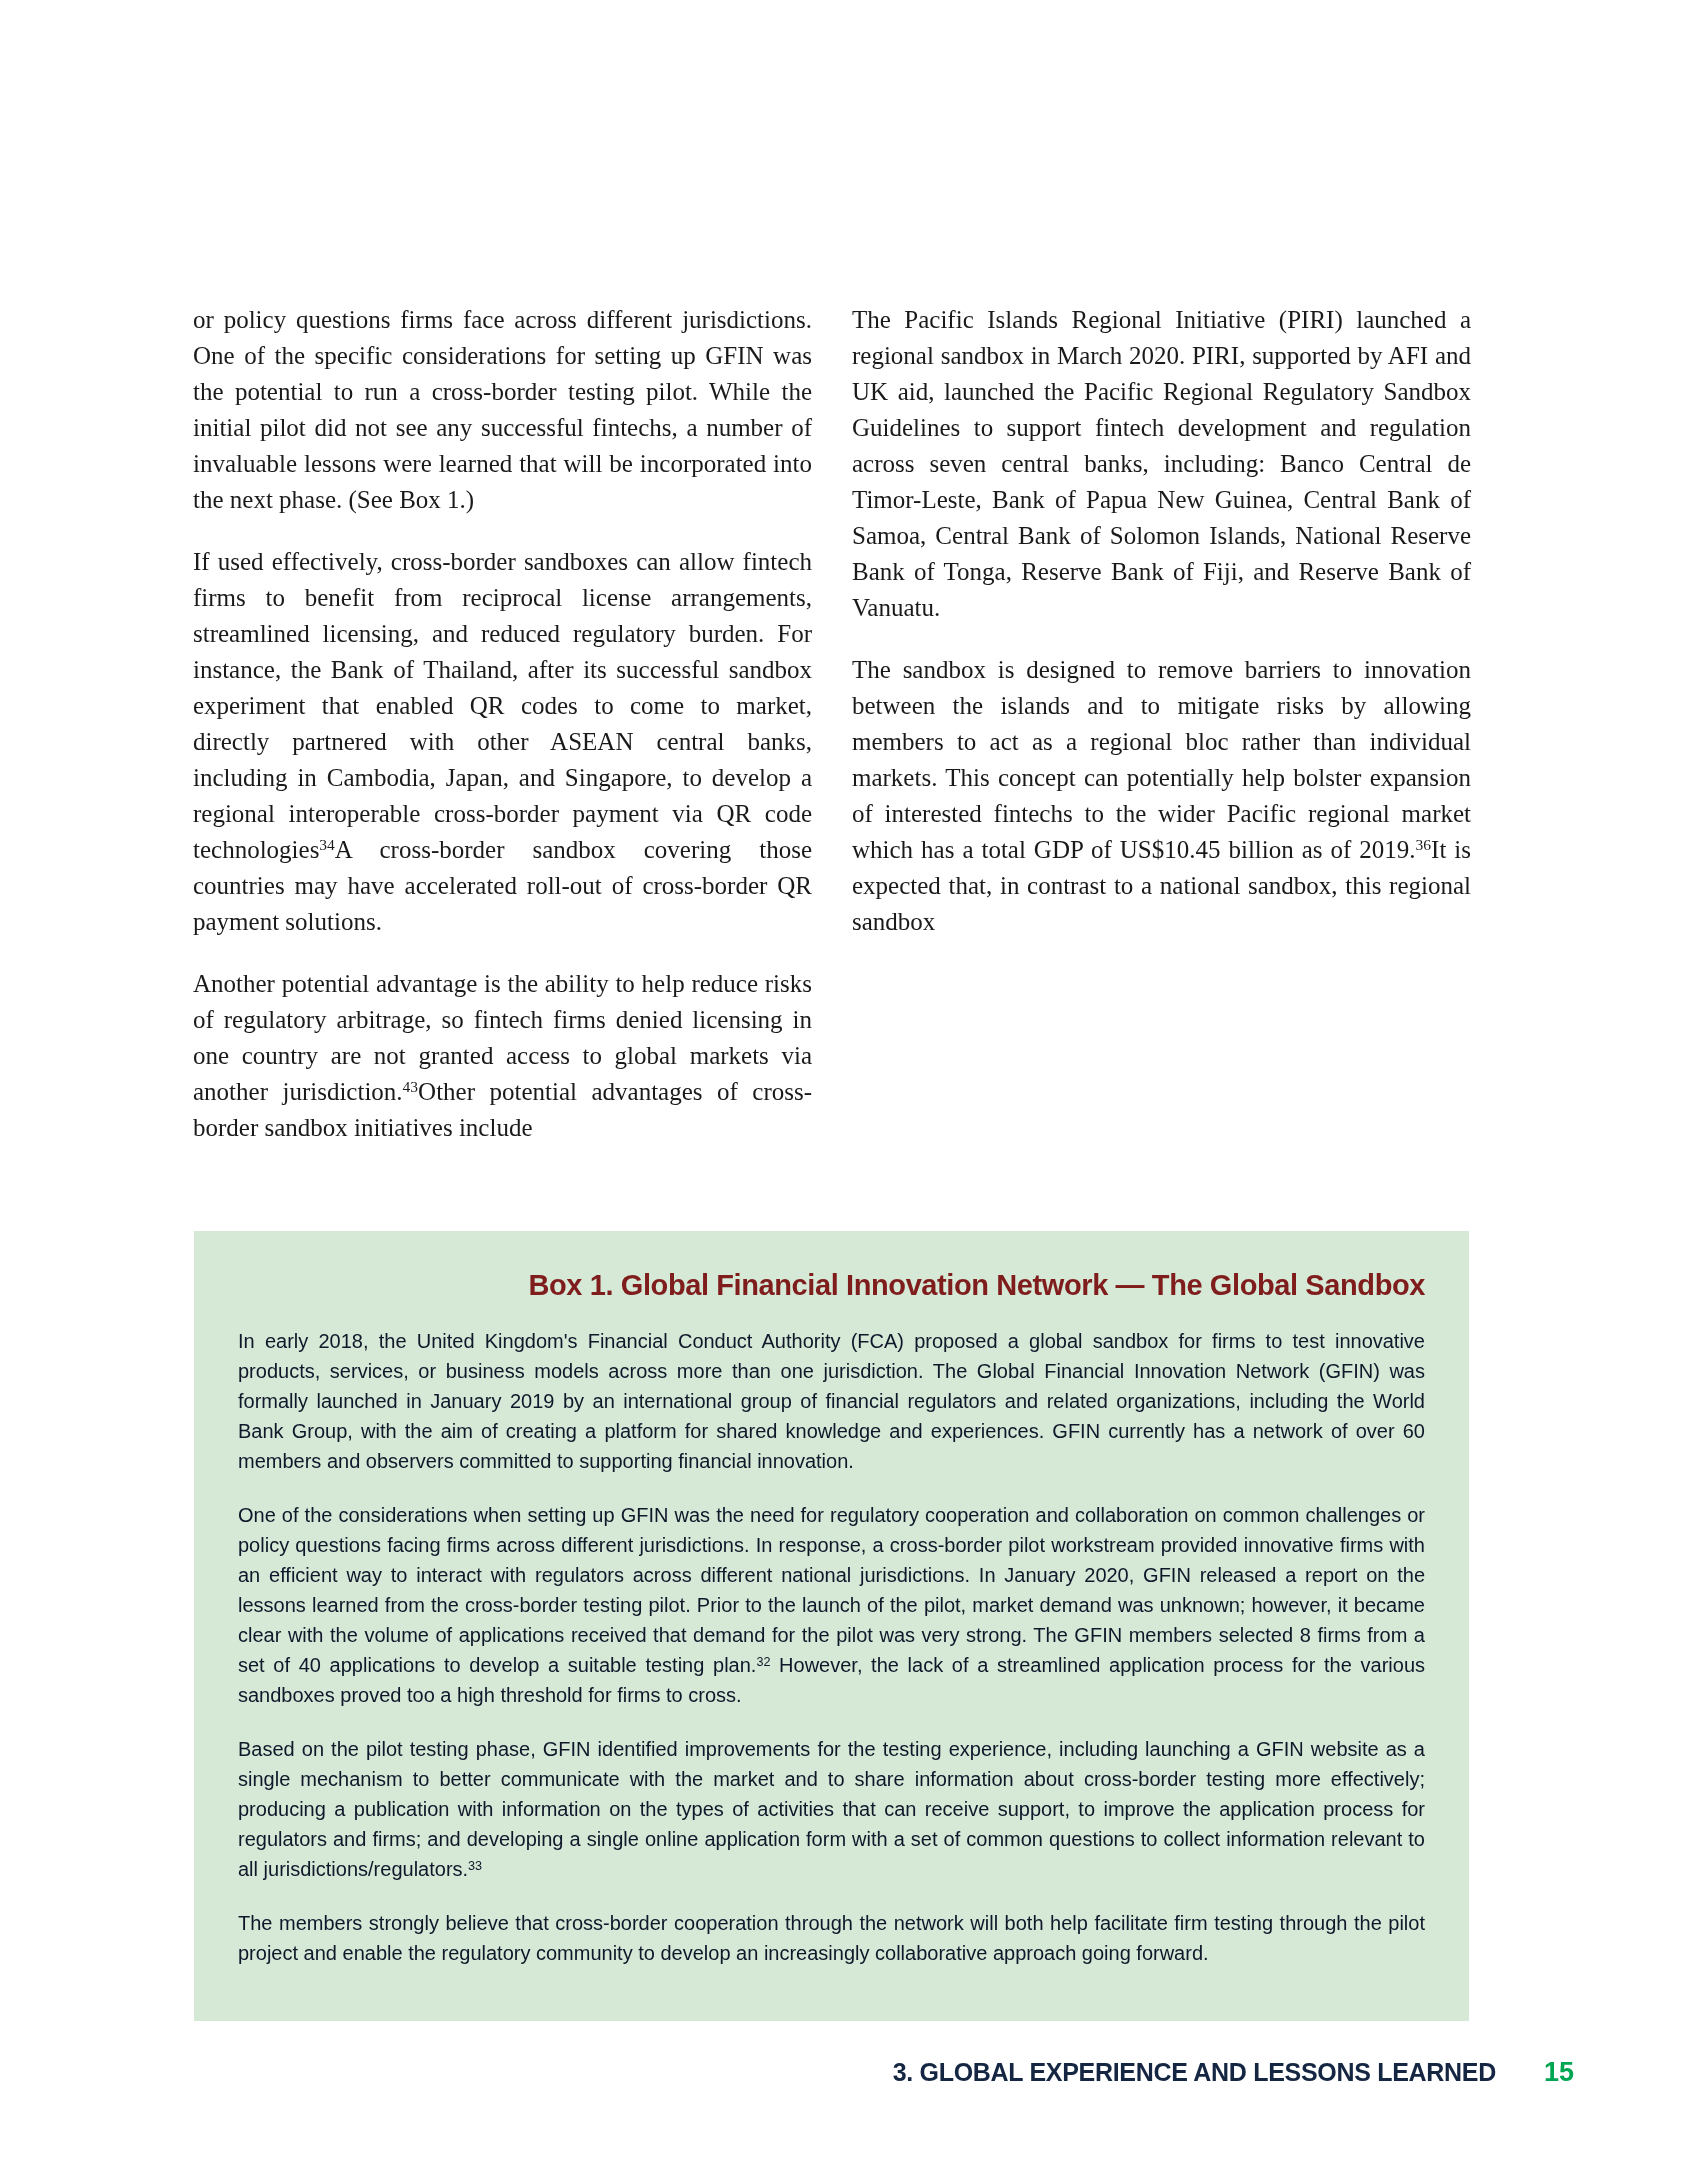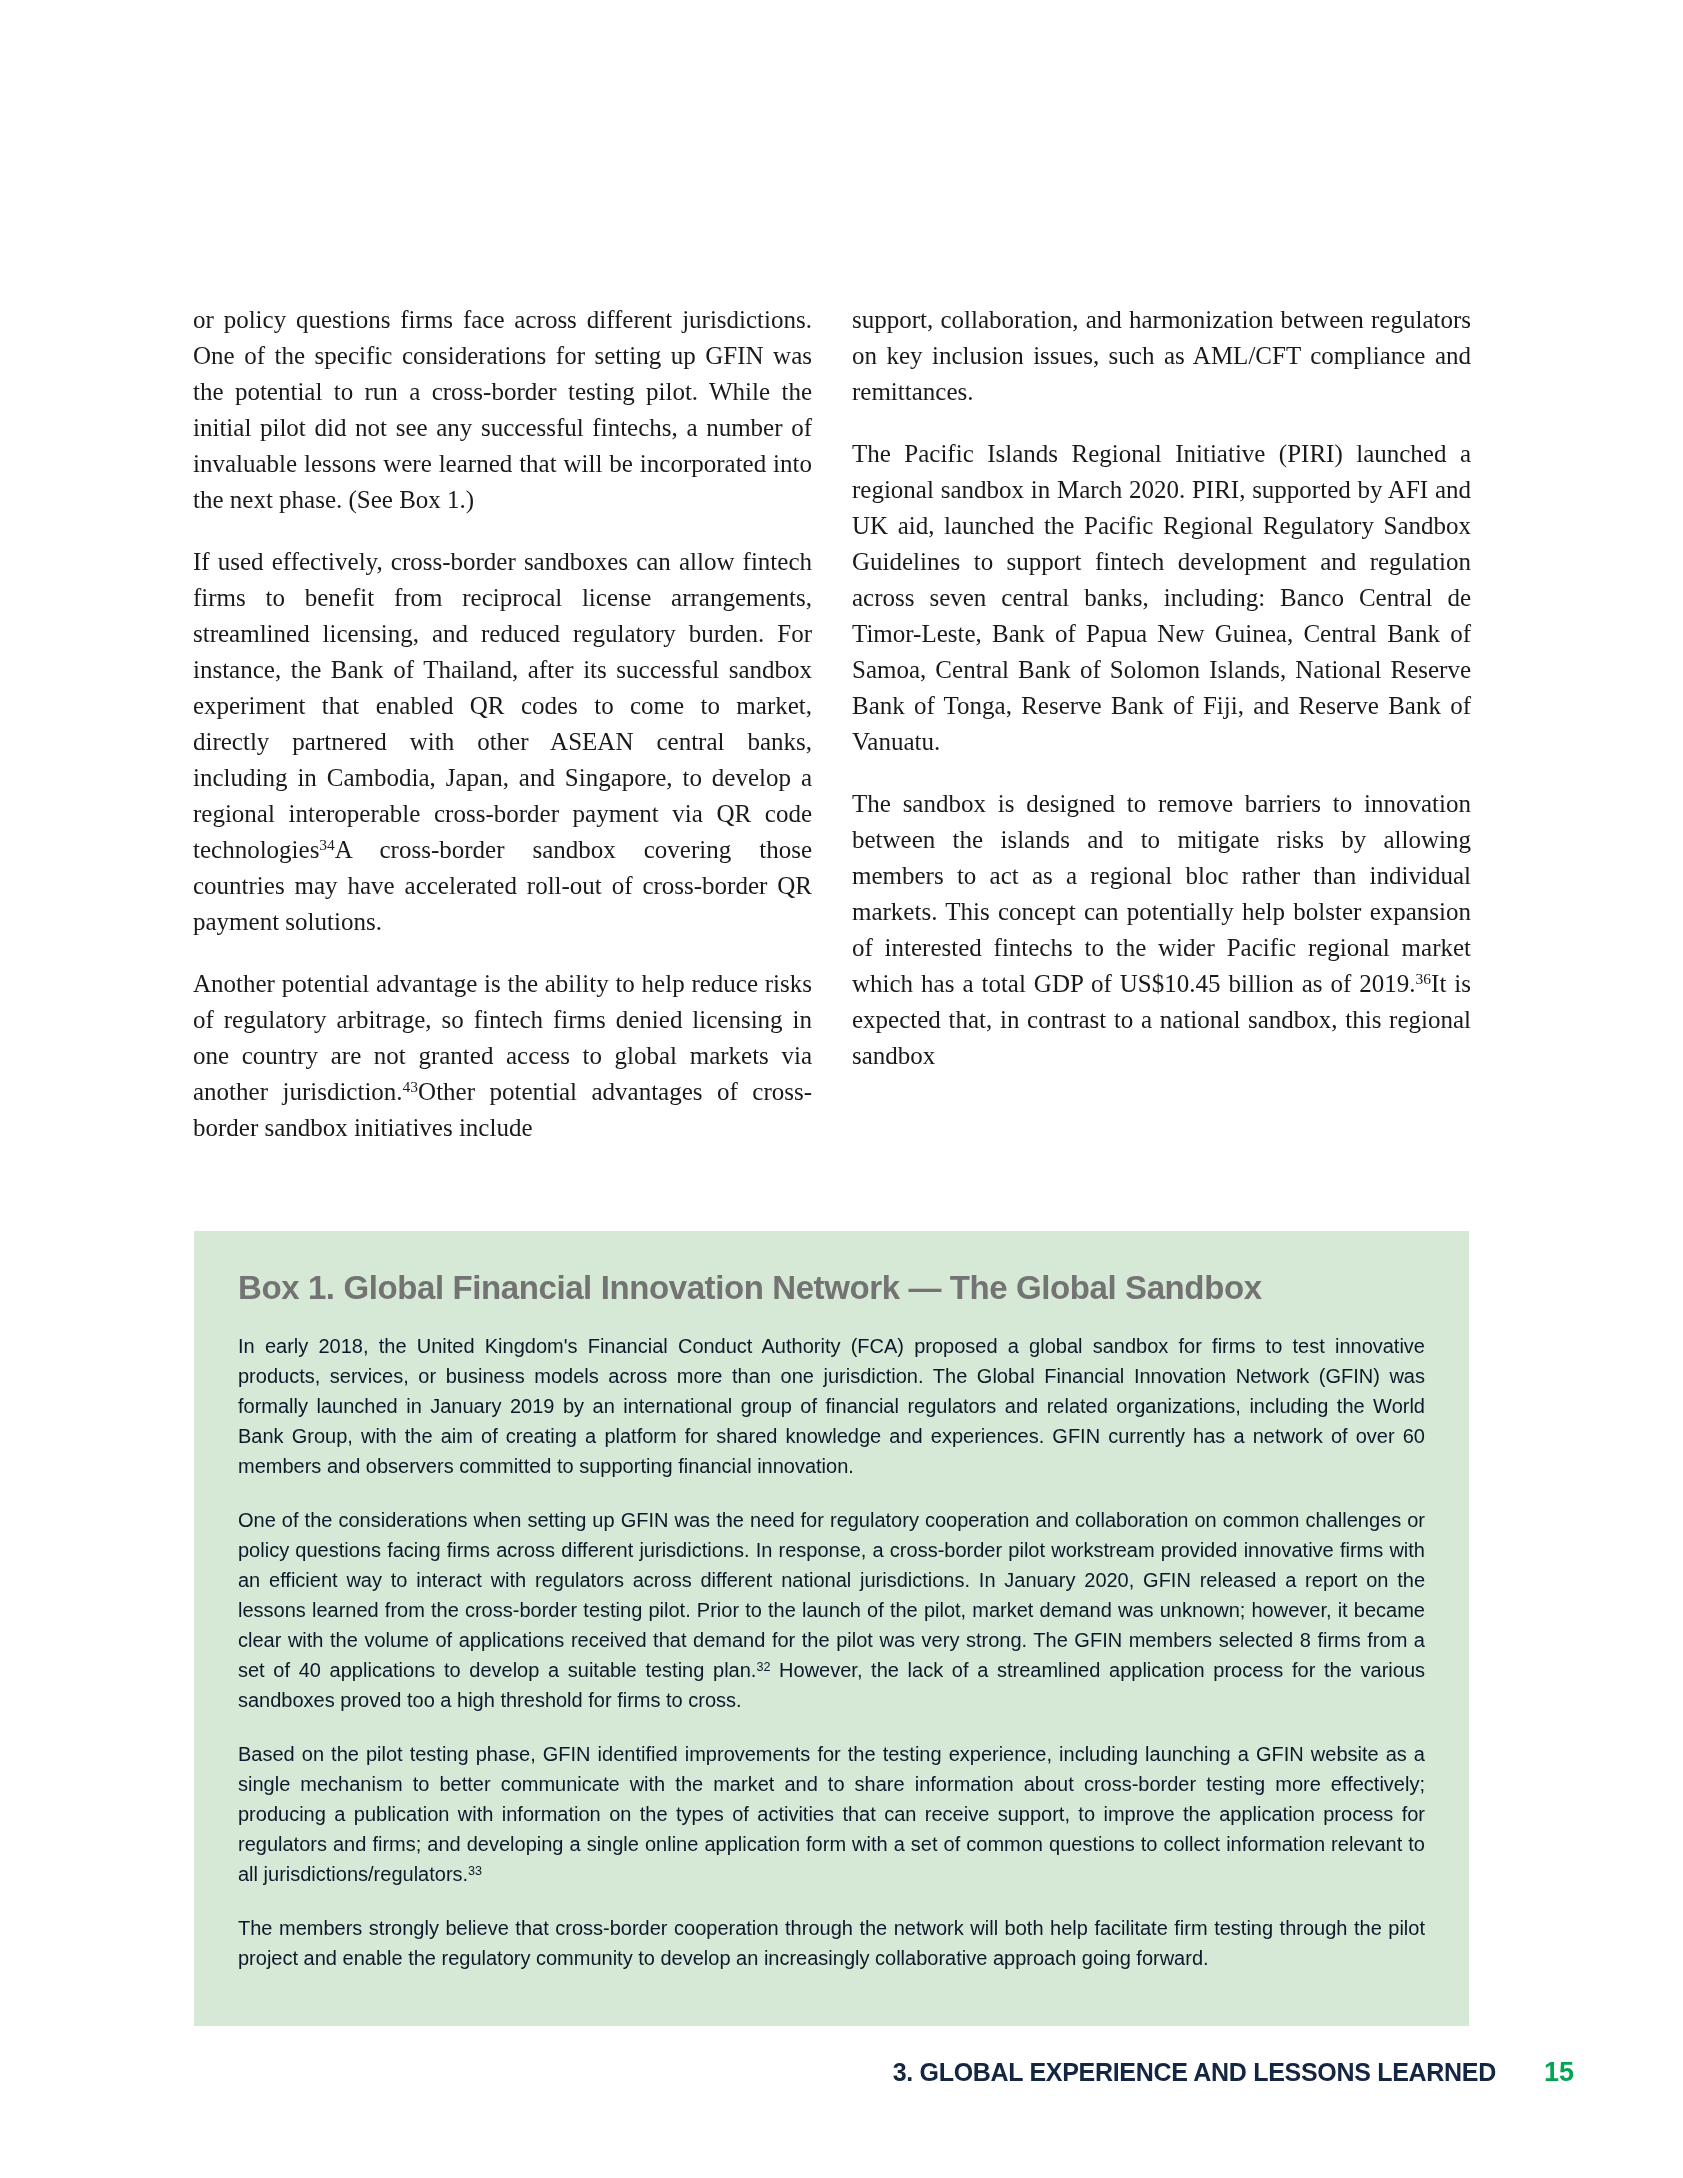--- a/index.html
+++ b/index.html
@@ -64,26 +64,26 @@
   .box {
     position: absolute;
     left: 194px;
     top: 1231px;
     width: 1275px;
     background: #d6e8d6;
     box-sizing: border-box;
     padding: 38px 44px 53px 44px;
   }
   .box-title {
-    text-align: left;
+    text-align: right;
     font-family: "Liberation Sans", "DejaVu Sans", sans-serif;
     font-weight: bold;
-    font-size: 33px;
+    font-size: 29px;
     letter-spacing: -0.4px;
-    color: #737373;
+    color: #7f1d1d;
     margin: 0 0 24px 0;
   }
   .box p {
     margin: 0 0 24px 0;
     font-family: "Liberation Sans", "DejaVu Sans", sans-serif;
     font-size: 20px;
     line-height: 30px;
     text-align: justify;
     text-justify: inter-word;
     color: #0f172a;
@@ -133,21 +133,20 @@
 
     <div class="col">
       <p>or policy questions firms face across different jurisdictions. One of the specific considerations for setting up GFIN was the potential to run a cross-border testing pilot. While the initial pilot did not see any successful fintechs, a number of invaluable lessons were learned that will be incorporated into the next phase. (See Box 1.)</p>
 
       <p><span>If used effectively, cross-border sandboxes can allow fintech firms to benefit from reciprocal license arrangements, streamlined licensing, and reduced regulatory burden. For instance, the Bank of Thailand, after its successful sandbox experiment that enabled QR codes to come to market, directly partnered with other ASEAN central banks, including in Cambodia, Japan, and Singapore, to develop a regional interoperable cross-border payment via QR code technologies</span><sup>34</sup><span>A cross-border sandbox covering those countries may have accelerated roll-out of cross-border QR payment solutions.</span></p>
 
       <p><span>Another potential advantage is the ability to help reduce risks of regulatory arbitrage, so fintech firms denied licensing in one country are not granted access to global markets via another jurisdiction.</span><sup>43</sup><span>Other potential advantages of cross-border sandbox initiatives include</span></p>
     </div>
 
     <div class="col">
-      <p>support, collaboration, and harmonization between regulators on key inclusion issues, such as AML/CFT compliance and remittances.</p>
 
 
       <p>The Pacific Islands Regional Initiative (PIRI) launched a regional sandbox in March 2020. PIRI, supported by AFI and UK aid, launched the Pacific Regional Regulatory Sandbox Guidelines to support fintech development and regulation across seven central banks, including: Banco Central de Timor-Leste, Bank of Papua New Guinea, Central Bank of Samoa, Central Bank of Solomon Islands, National Reserve Bank of Tonga, Reserve Bank of Fiji, and Reserve Bank of Vanuatu.</p>
 
       <p><span>The sandbox is designed to remove barriers to innovation between the islands and to mitigate risks by allowing members to act as a regional bloc rather than individual markets. This concept can potentially help bolster expansion of interested fintechs to the wider Pacific regional market which has a total GDP of  US$10.45 billion as of 2019.</span><sup>36</sup><span>It is expected that, in contrast to a national sandbox, this regional sandbox</span></p>
     </div>
   </div>
 
   <div class="box">
     <div class="box-title">Box 1. Global Financial Innovation Network — The Global Sandbox</div>

